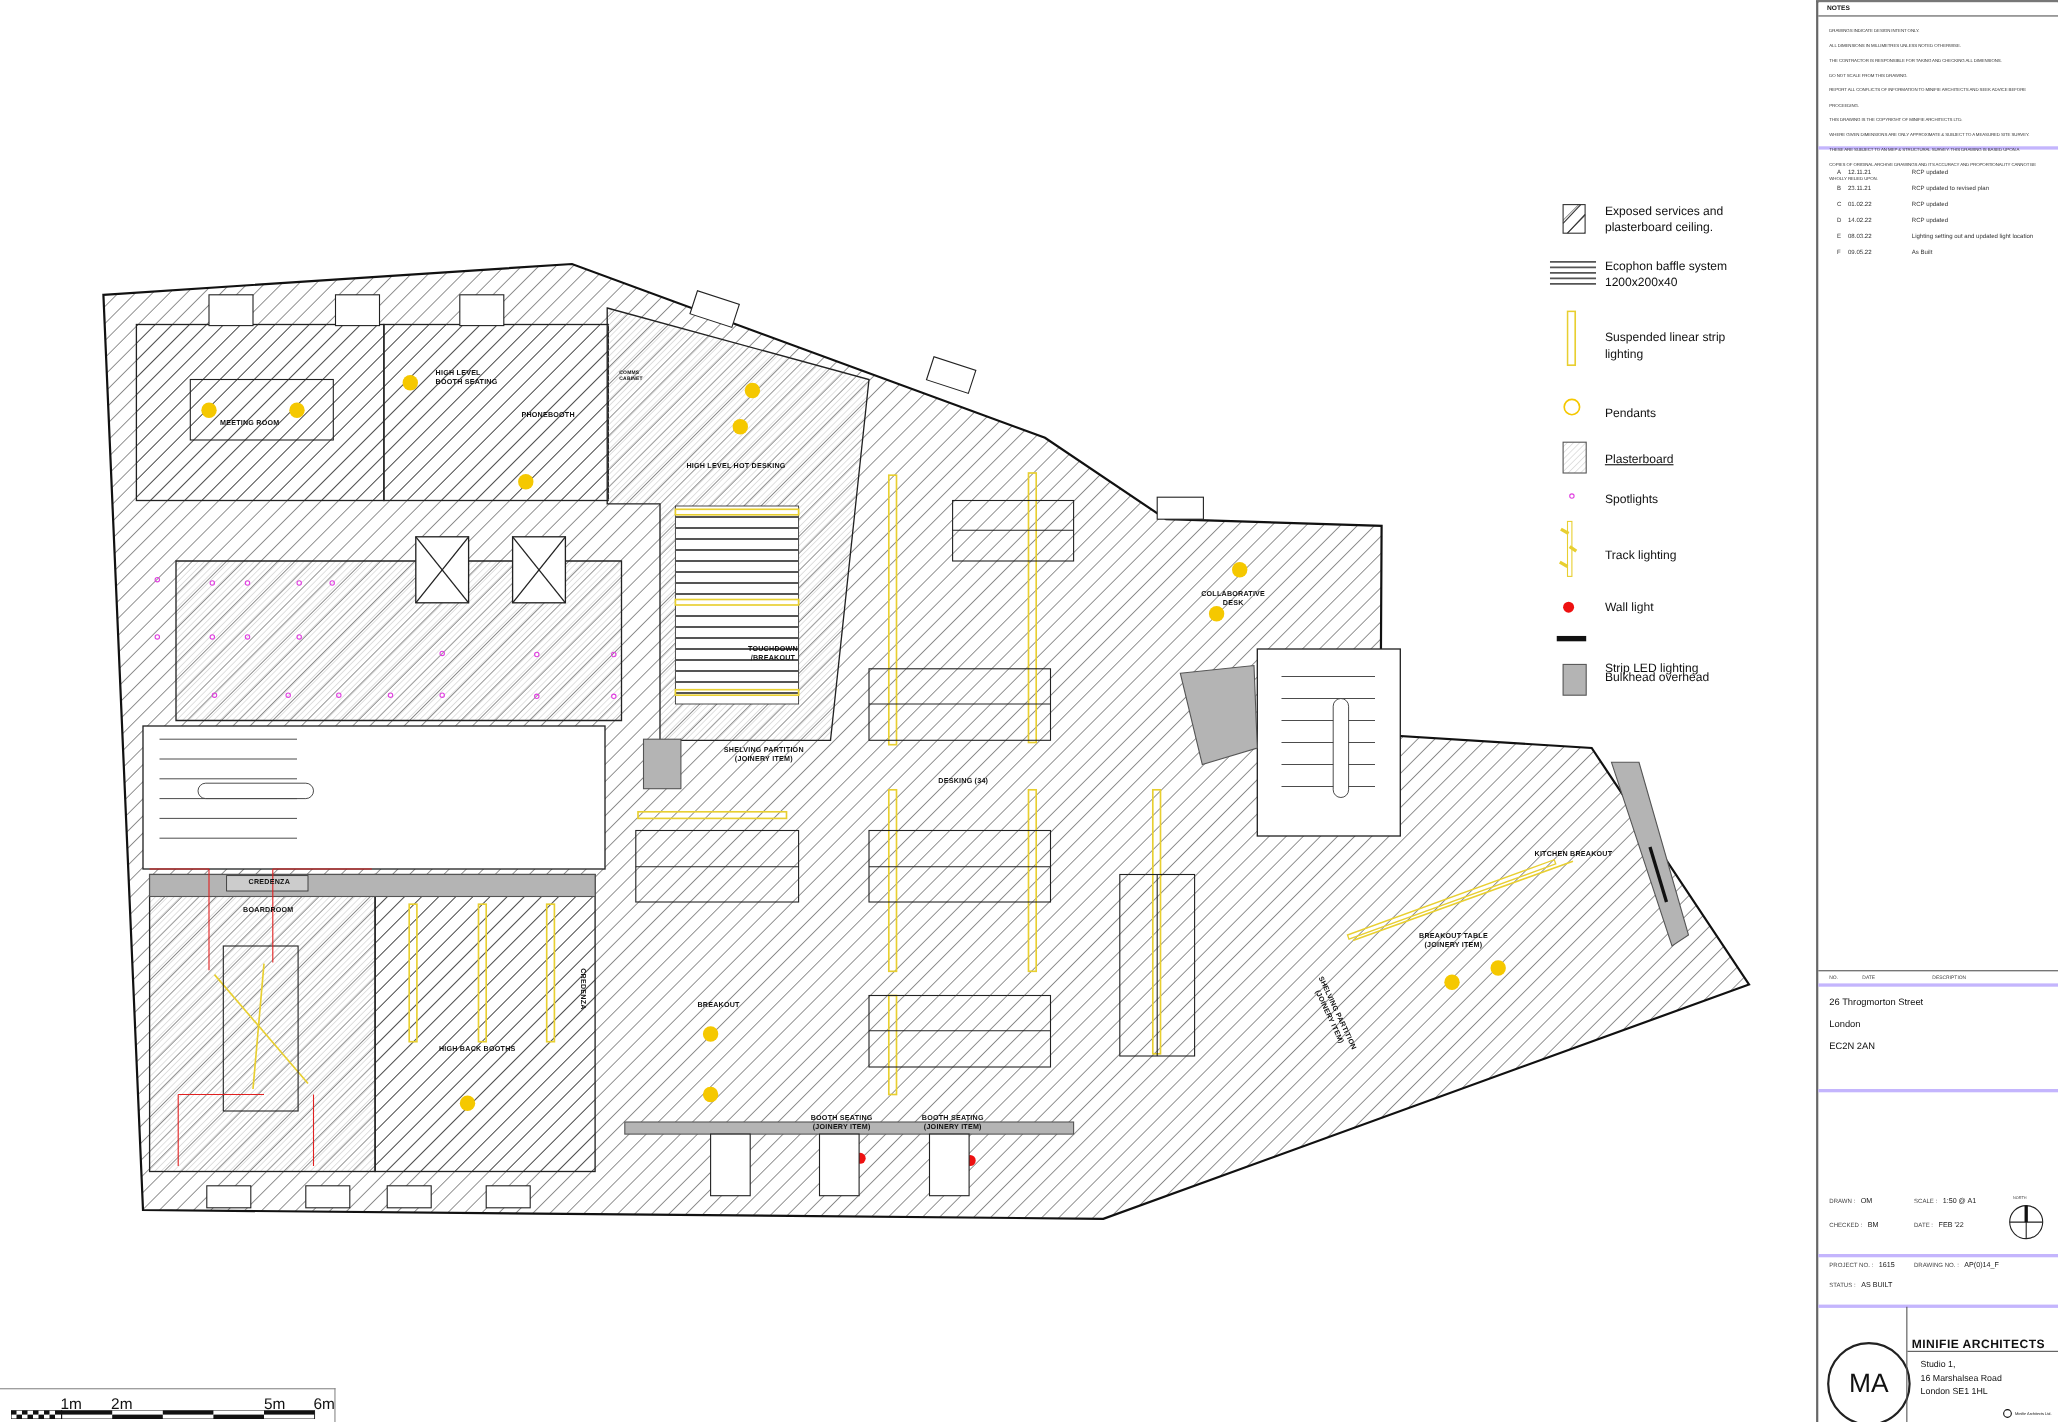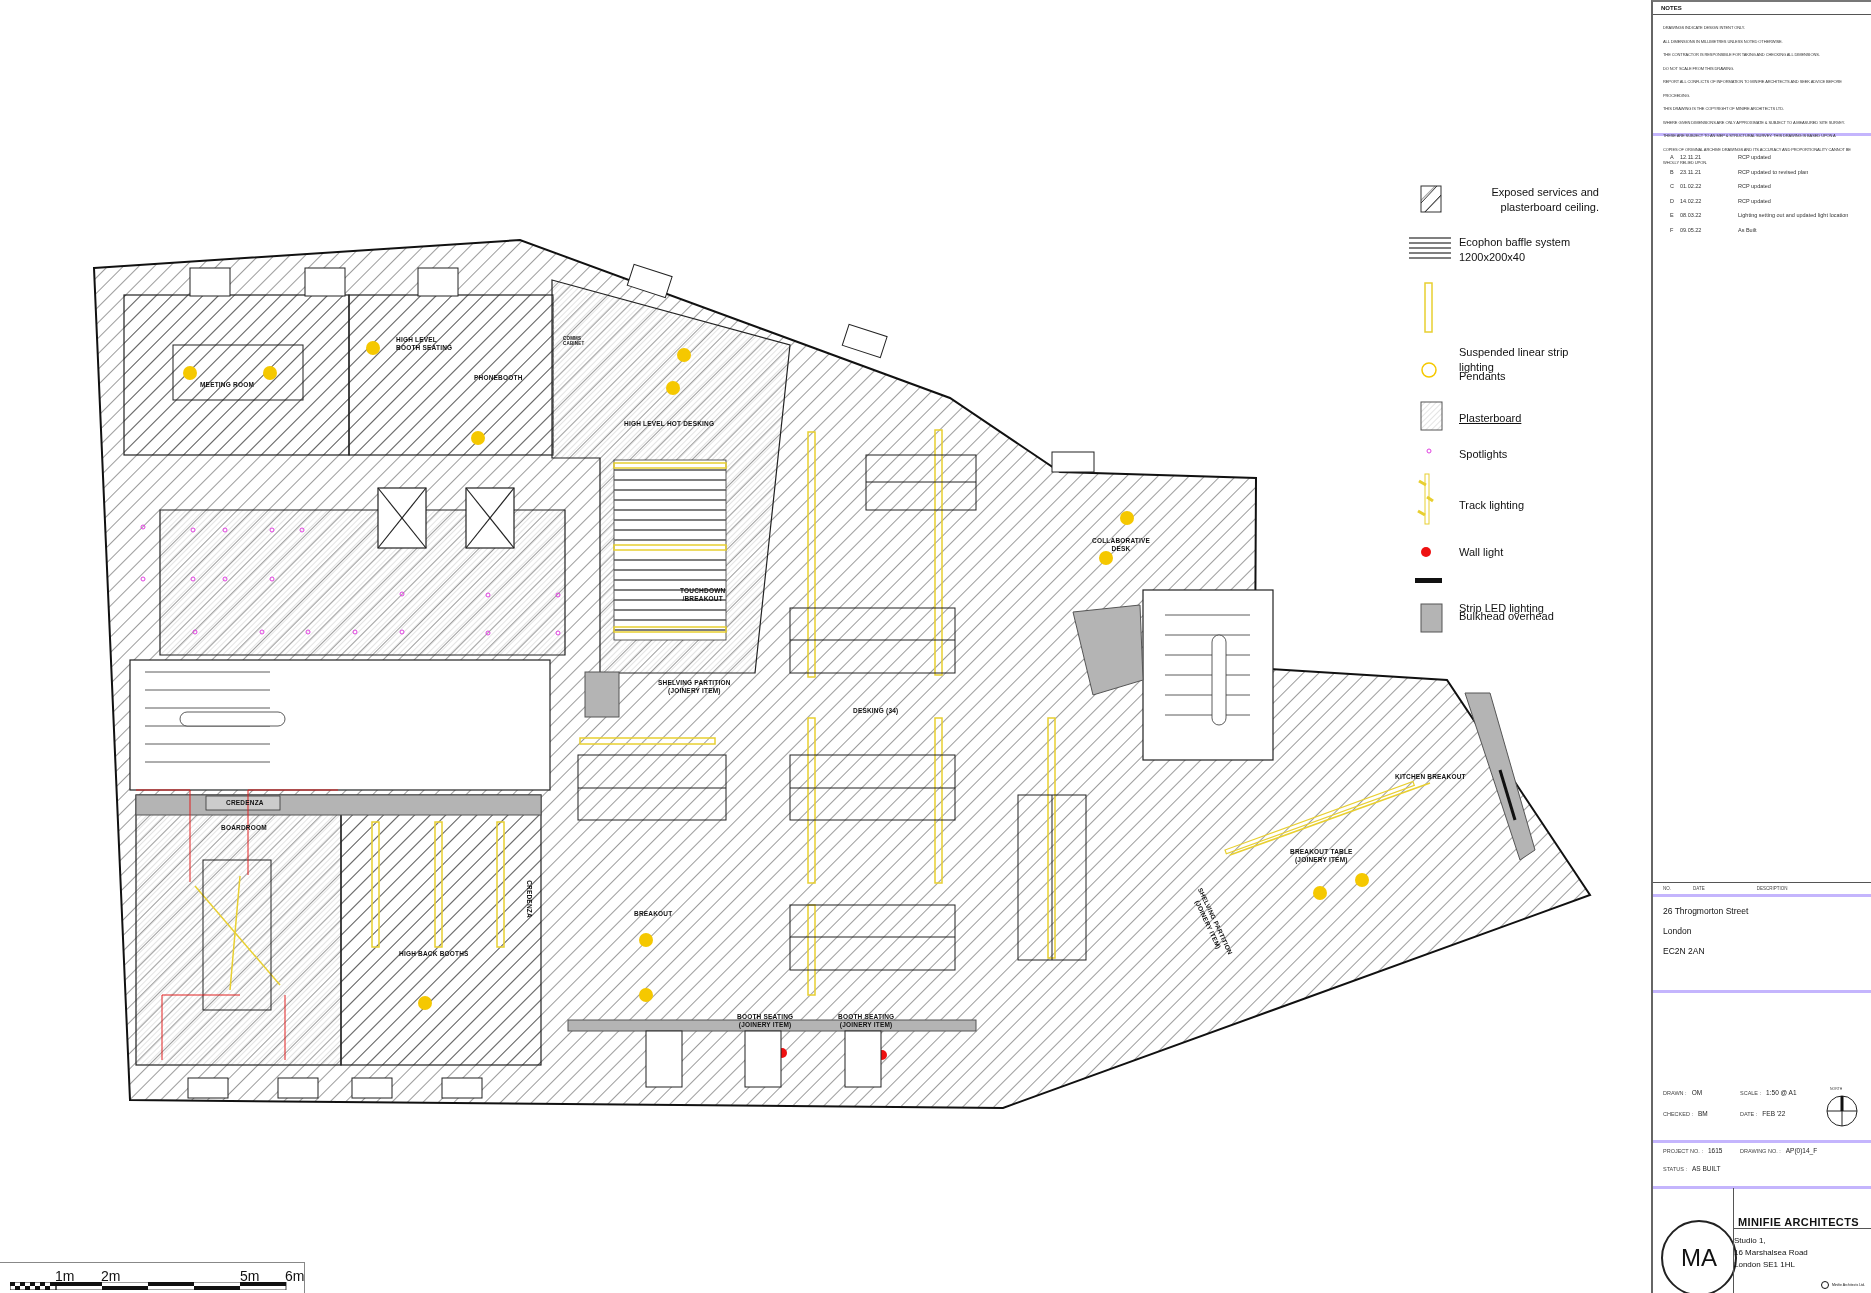--- a/index.html
+++ b/index.html
@@ -16,21 +16,21 @@
   .smlbl{font-size:5px;color:#555;}
   .kv{position:absolute;font-size:5.5px;color:#444;}
   .kv b{font-weight:normal;font-size:6.5px;color:#222;margin-left:5px;}
   .legend-label{position:absolute;left:1459px;font-size:11px;line-height:15px;color:#111;}
   .room-label{position:absolute;font-size:6.5px;font-weight:bold;color:#111;text-align:center;line-height:8px;letter-spacing:0.2px;}
   .scalebar{position:absolute;left:0;top:1262px;width:304px;height:31px;border-top:1.5px solid #888;border-right:1.5px solid #888;}
   .scale-lbl{position:absolute;top:5px;font-size:14px;}
   .logo-circle{position:absolute;left:8px;top:32px;width:72px;height:72px;border:2px solid #222;border-radius:50%;display:flex;align-items:center;justify-content:center;font-size:24px;}
   .firm{position:absolute;left:80px;top:0;right:0;height:100%;border-left:1px solid #555;}
   .firm-name{font-size:11px;font-weight:bold;letter-spacing:0.4px;padding:28px 0 0 4px;border-bottom:1px solid #555;width:100%;height:12px;}
-  .firm-addr{font-size:8px;line-height:12px;padding:6px 0;}
+  .firm-addr{font-size:8px;line-height:12px;padding:6px 12px;}
 </style>
 </head>
 <body>
 
 <svg id="plan" viewBox="0 0 1650 1293" xmlns="http://www.w3.org/2000/svg">
   <defs>
     <pattern id="hatch" patternUnits="userSpaceOnUse" width="11" height="11" patternTransform="rotate(45)">
       <line x1="0" y1="0" x2="0" y2="11" stroke="#222" stroke-width="0.9"></line>
     </pattern>
     <pattern id="fine" patternUnits="userSpaceOnUse" width="4" height="4" patternTransform="rotate(45)">
@@ -248,37 +248,37 @@
 (JOINERY ITEM)</div>
 <div class="room-label" style="left:1175px;top:915px;white-space:pre;transform:rotate(65deg);">SHELVING PARTITION
 (JOINERY ITEM)</div>
 
 <div>
   <svg style="position:absolute;left:1420px;top:185px" width="22" height="28">
       <rect x="1" y="1" width="20" height="26" fill="url(#hatch)" stroke="#333"></rect>
       <line x1="1" y1="18" x2="17" y2="1" stroke="#333"></line>
       <line x1="5" y1="27" x2="21" y2="10" stroke="#333"></line>
     </svg>
-  <div class="legend-label" style="top:185px;width:140px;text-align:right;">Exposed services and plasterboard ceiling.</div>
+  <div class="legend-label" style="top:185px;width:140px;">Exposed services and plasterboard ceiling.</div>
 
   <svg style="position:absolute;left:1409px;top:236px" width="42" height="28">
       <g stroke="#555" stroke-width="1.5">
         <line x1="0" y1="2" x2="42" y2="2"></line>
         <line x1="0" y1="7" x2="42" y2="7"></line>
         <line x1="0" y1="12" x2="42" y2="12"></line>
         <line x1="0" y1="17" x2="42" y2="17"></line>
         <line x1="0" y1="22" x2="42" y2="22"></line>
       </g>
     </svg>
   <div class="legend-label" style="top:235px;width:130px;">Ecophon baffle system 1200x200x40</div>
 
   <svg style="position:absolute;left:1424px;top:282px" width="10" height="52">
       <rect x="1" y="1" width="7" height="49" fill="none" stroke="#e8cf30" stroke-width="1.5"></rect>
     </svg>
-  <div class="legend-label" style="top:300px;width:130px;margin-top:45px;">Suspended linear strip lighting</div>
+  <div class="legend-label" style="top:300px;width:130px;">Suspended linear strip lighting</div>
 
   <svg style="position:absolute;left:1420px;top:361px" width="18" height="18">
       <circle cx="9" cy="9" r="7" fill="none" stroke="#f5c800" stroke-width="1.5"></circle>
     </svg>
   <div class="legend-label" style="top:369px;">Pendants</div>
 
   <svg style="position:absolute;left:1420px;top:401px" width="24" height="30">
       <rect x="1" y="1" width="21" height="28" fill="url(#fine)" stroke="#555"></rect>
     </svg>
   <div class="legend-label" style="top:411px;text-decoration:underline;">Plasterboard</div>

